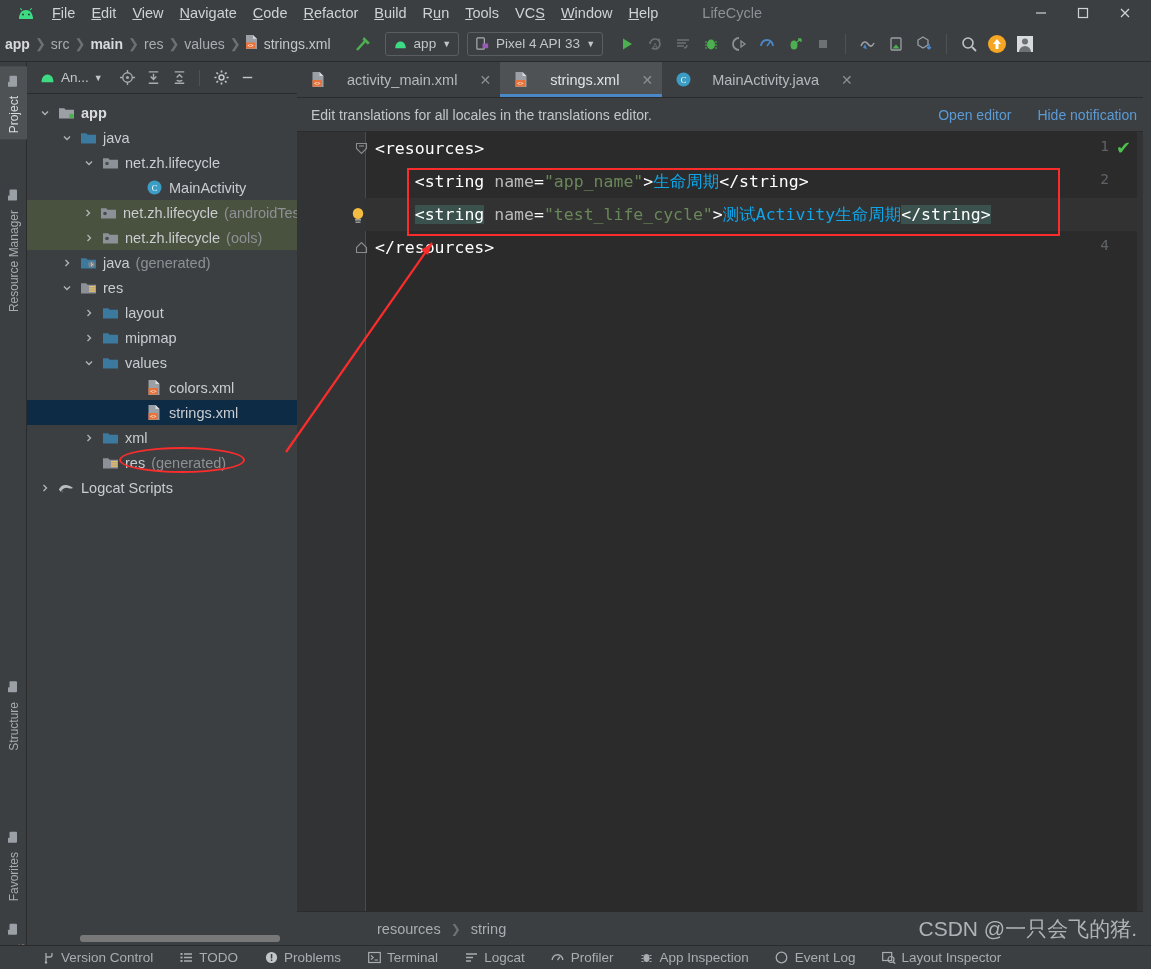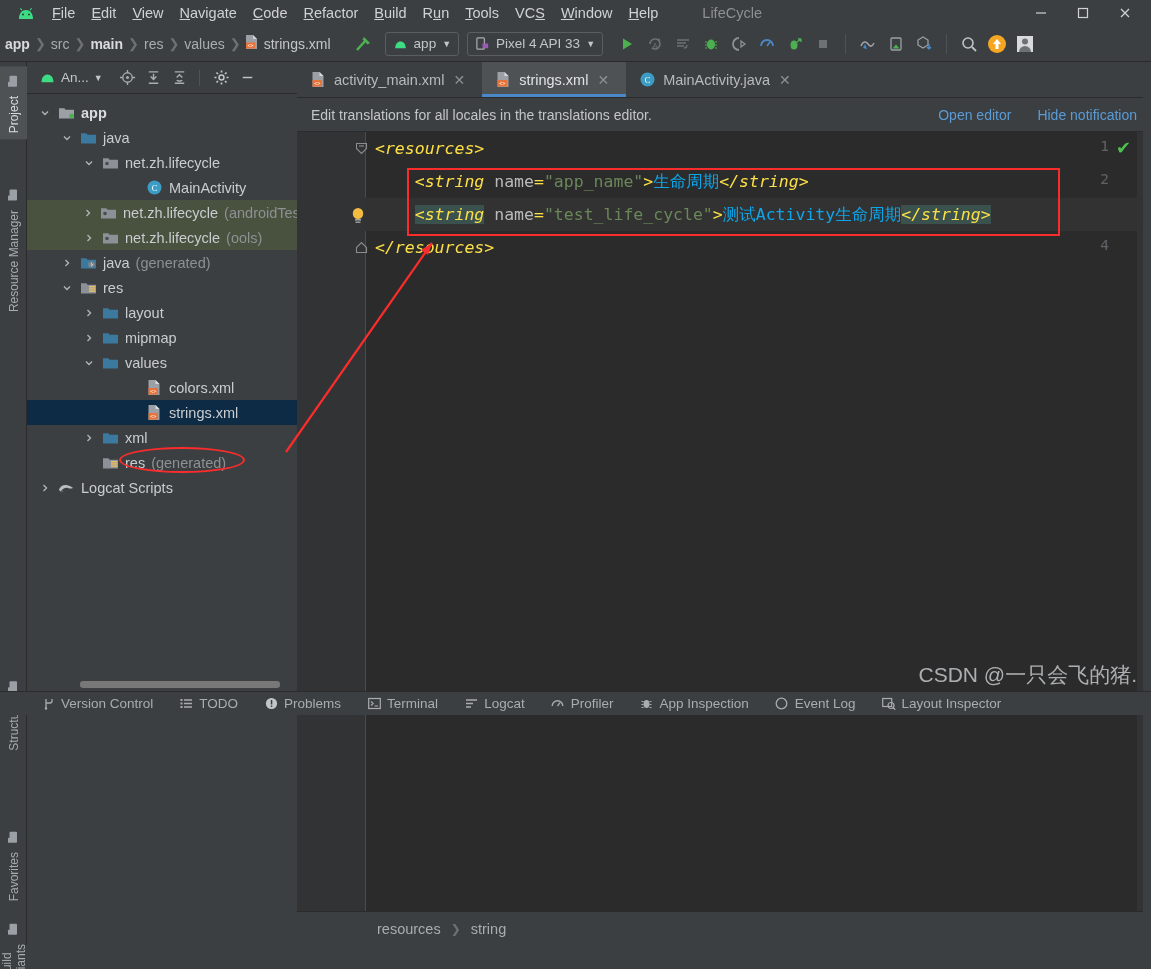--- a/index.html
+++ b/index.html
@@ -4,21 +4,21 @@
 <style>
   * { box-sizing: border-box; margin: 0; padding: 0; }
   html, body {
     width: 1151px; height: 969px;
     background: #3c3f41;
     font-family: "Liberation Sans", sans-serif;
     overflow: hidden;
     color: #bbbbbb;
     -webkit-font-smoothing: antialiased;
   }
-  .app { position: relative; width: 1151px; height: 715px; }
+  .app { position: relative; width: 1151px; height: 969px; }
 
   
   .menubar {
     position: absolute; top: 0; left: 0; width: 1151px; height: 26px;
     background: #3c3f41; display: flex; align-items: center;
   }
   .droid-logo { width: 24px; margin-left: 14px; display:flex; justify-content:center; }
   .menu-item {
     font-size: 14.5px; color: #cfd2d4; padding: 2px 8px; white-space: nowrap;
   }
@@ -88,21 +88,21 @@
   
   .editor {
     position: absolute; top: 62px; left: 297px; width: 854px; height: 883px;
     background: #2b2b2b;
   }
   .tabstrip {
     height: 36px; background: #3c3f41; display: flex; align-items: stretch;
     border-bottom: 1px solid #2b2b2b;
   }
   .etab {
-    display: flex; align-items: center; gap: 7px; padding: 0 17px 0 13px;
+    display: flex; align-items: center; gap: 20px; padding: 0 9px 0 13px;
     font-size: 14.5px; color: #b6b9bd; position: relative; cursor: default;
   }
   .etab.active { background: #4e5254; color: #e0e2e5; }
   .etab.active::after {
     content:''; position:absolute; left:0; right:0; bottom:0; height:3px; background:#4a88c7;
   }
   .etab .x { color: #8d9094; font-size: 14px; margin-left: 2px; }
 
   .notif {
     height: 34px; background: #3c3f41; display: flex; align-items: center;
@@ -128,21 +128,21 @@
   .bulb { position: absolute; left: 52px; }
   .vline { position:absolute; left: 68px; top:0; bottom:0; width:1px; background:#4b4b4b; }
 
   .code {
     position: absolute; left: 68px; top: 0; right: 0; bottom: 0;
     font-family: "DejaVu Sans Mono", monospace; font-size: 16.5px;
   }
   .cline { position: absolute; left: 10px; white-space: pre; line-height: 33px; height: 33px; }
   .cline.hl { left:0; right:0; background:#323232; }
   .cline.hl > span { padding-left: 10px; }
-  .tag { color: #fde047; font-style: italic; }
+  .tag { color: #ffffff; }
   .attr { color: #bababa; }
   .val { color: #6a8759; }
   .txt { color: #0ea5e9; }
   .selbg { background: #3b514d; }
 
   .redbox {
     position: absolute; border: 2px solid #fa2c2c; pointer-events:none;
   }
   .checkmark { position: absolute; color: #4ec14e; font-size: 18px; }
 

